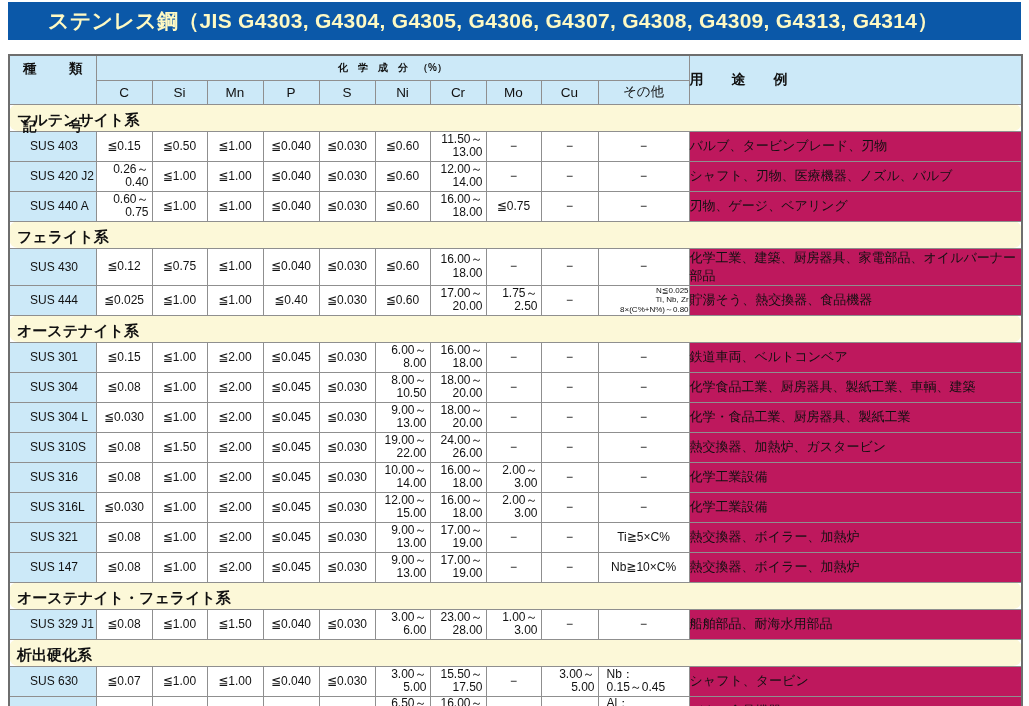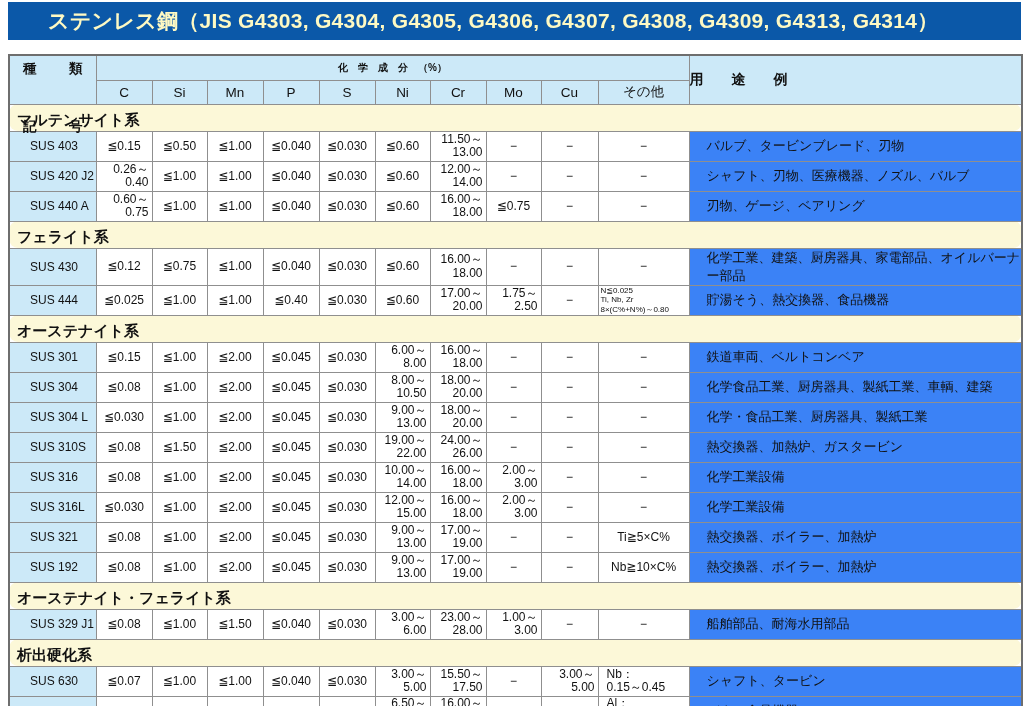--- a/index.html
+++ b/index.html
@@ -41,26 +41,26 @@
   .code-cell {
     background: #cce9f8; font-size: 12px; text-align: left; padding-left: 20px;
     white-space: nowrap;
   }
   .chem-cell {
     font-size: 12px; text-align: center; background: #fff;
     white-space: pre-line; line-height: 1.2;
   }
   .chem-cell.range { text-align: right; padding-right: 3px; line-height: 1.12; }
   .chem-cell.other-small {
-    font-size: 8px; text-align: left; padding-left: 2px; line-height: 1.18;
+    font-size: 8px; text-align: right; padding-left: 2px; line-height: 1.18;
   }
   .chem-cell.other-left {
     font-size: 12px; text-align: left; padding-left: 8px; line-height: 1.12;
   }
-  .uses-cell { font-size: 13px; text-align: left; padding-left: 17px; background: #3b82f6; }
+  .uses-cell { font-size: 13px; text-align: left; padding-left: 0; background: #be185d; }
 </style>
 </head>
 <body>
 
 <div class="title-bar">
   <span>ステンレス鋼（JIS G4303, G4304, G4305, G4306, G4307, G4308, G4309, G4313, G4314）</span>
 </div>
 
 <table class="steel-table">
   <colgroup>
@@ -299,21 +299,21 @@
         <td class="chem-cell range">9.00～
 13.00</td>
         <td class="chem-cell range">17.00～
 19.00</td>
         <td class="chem-cell">−</td>
         <td class="chem-cell">−</td>
         <td class="chem-cell">Ti≧5×C%</td>
         <td class="uses-cell">熱交換器、ボイラー、加熱炉</td>
       </tr>
       <tr class="data-row">
-        <td class="code-cell">SUS 192</td>
+        <td class="code-cell">SUS 147</td>
         <td class="chem-cell">≦0.08</td>
         <td class="chem-cell">≦1.00</td>
         <td class="chem-cell">≦2.00</td>
         <td class="chem-cell">≦0.045</td>
         <td class="chem-cell">≦0.030</td>
         <td class="chem-cell range">9.00～
 13.00</td>
         <td class="chem-cell range">17.00～
 19.00</td>
         <td class="chem-cell">−</td>

